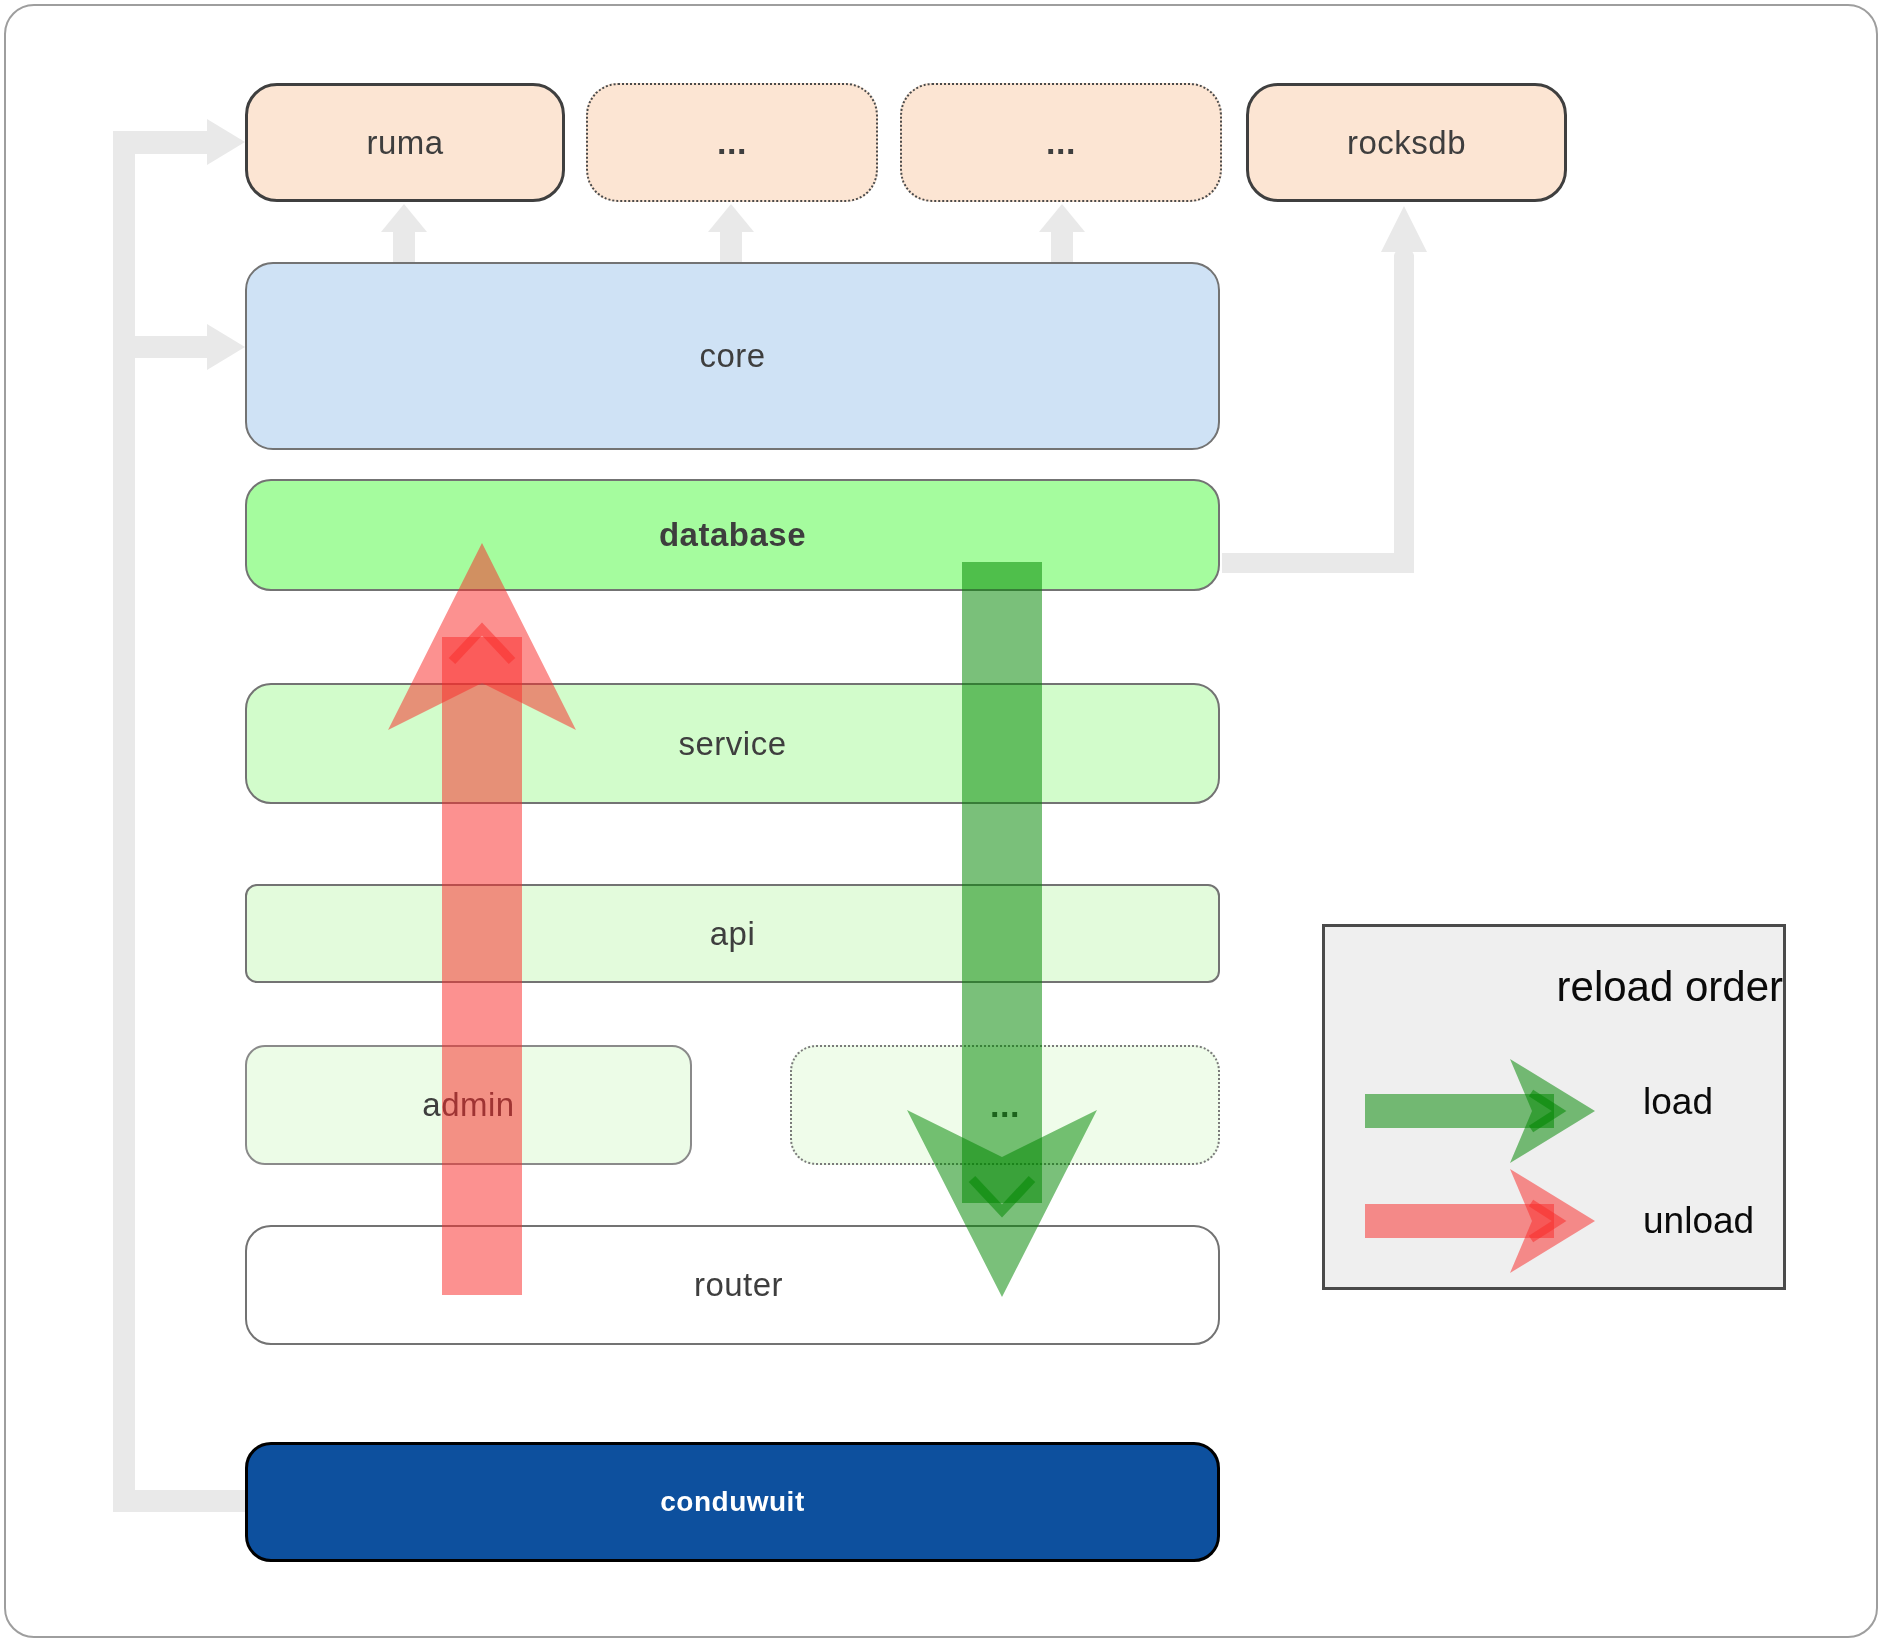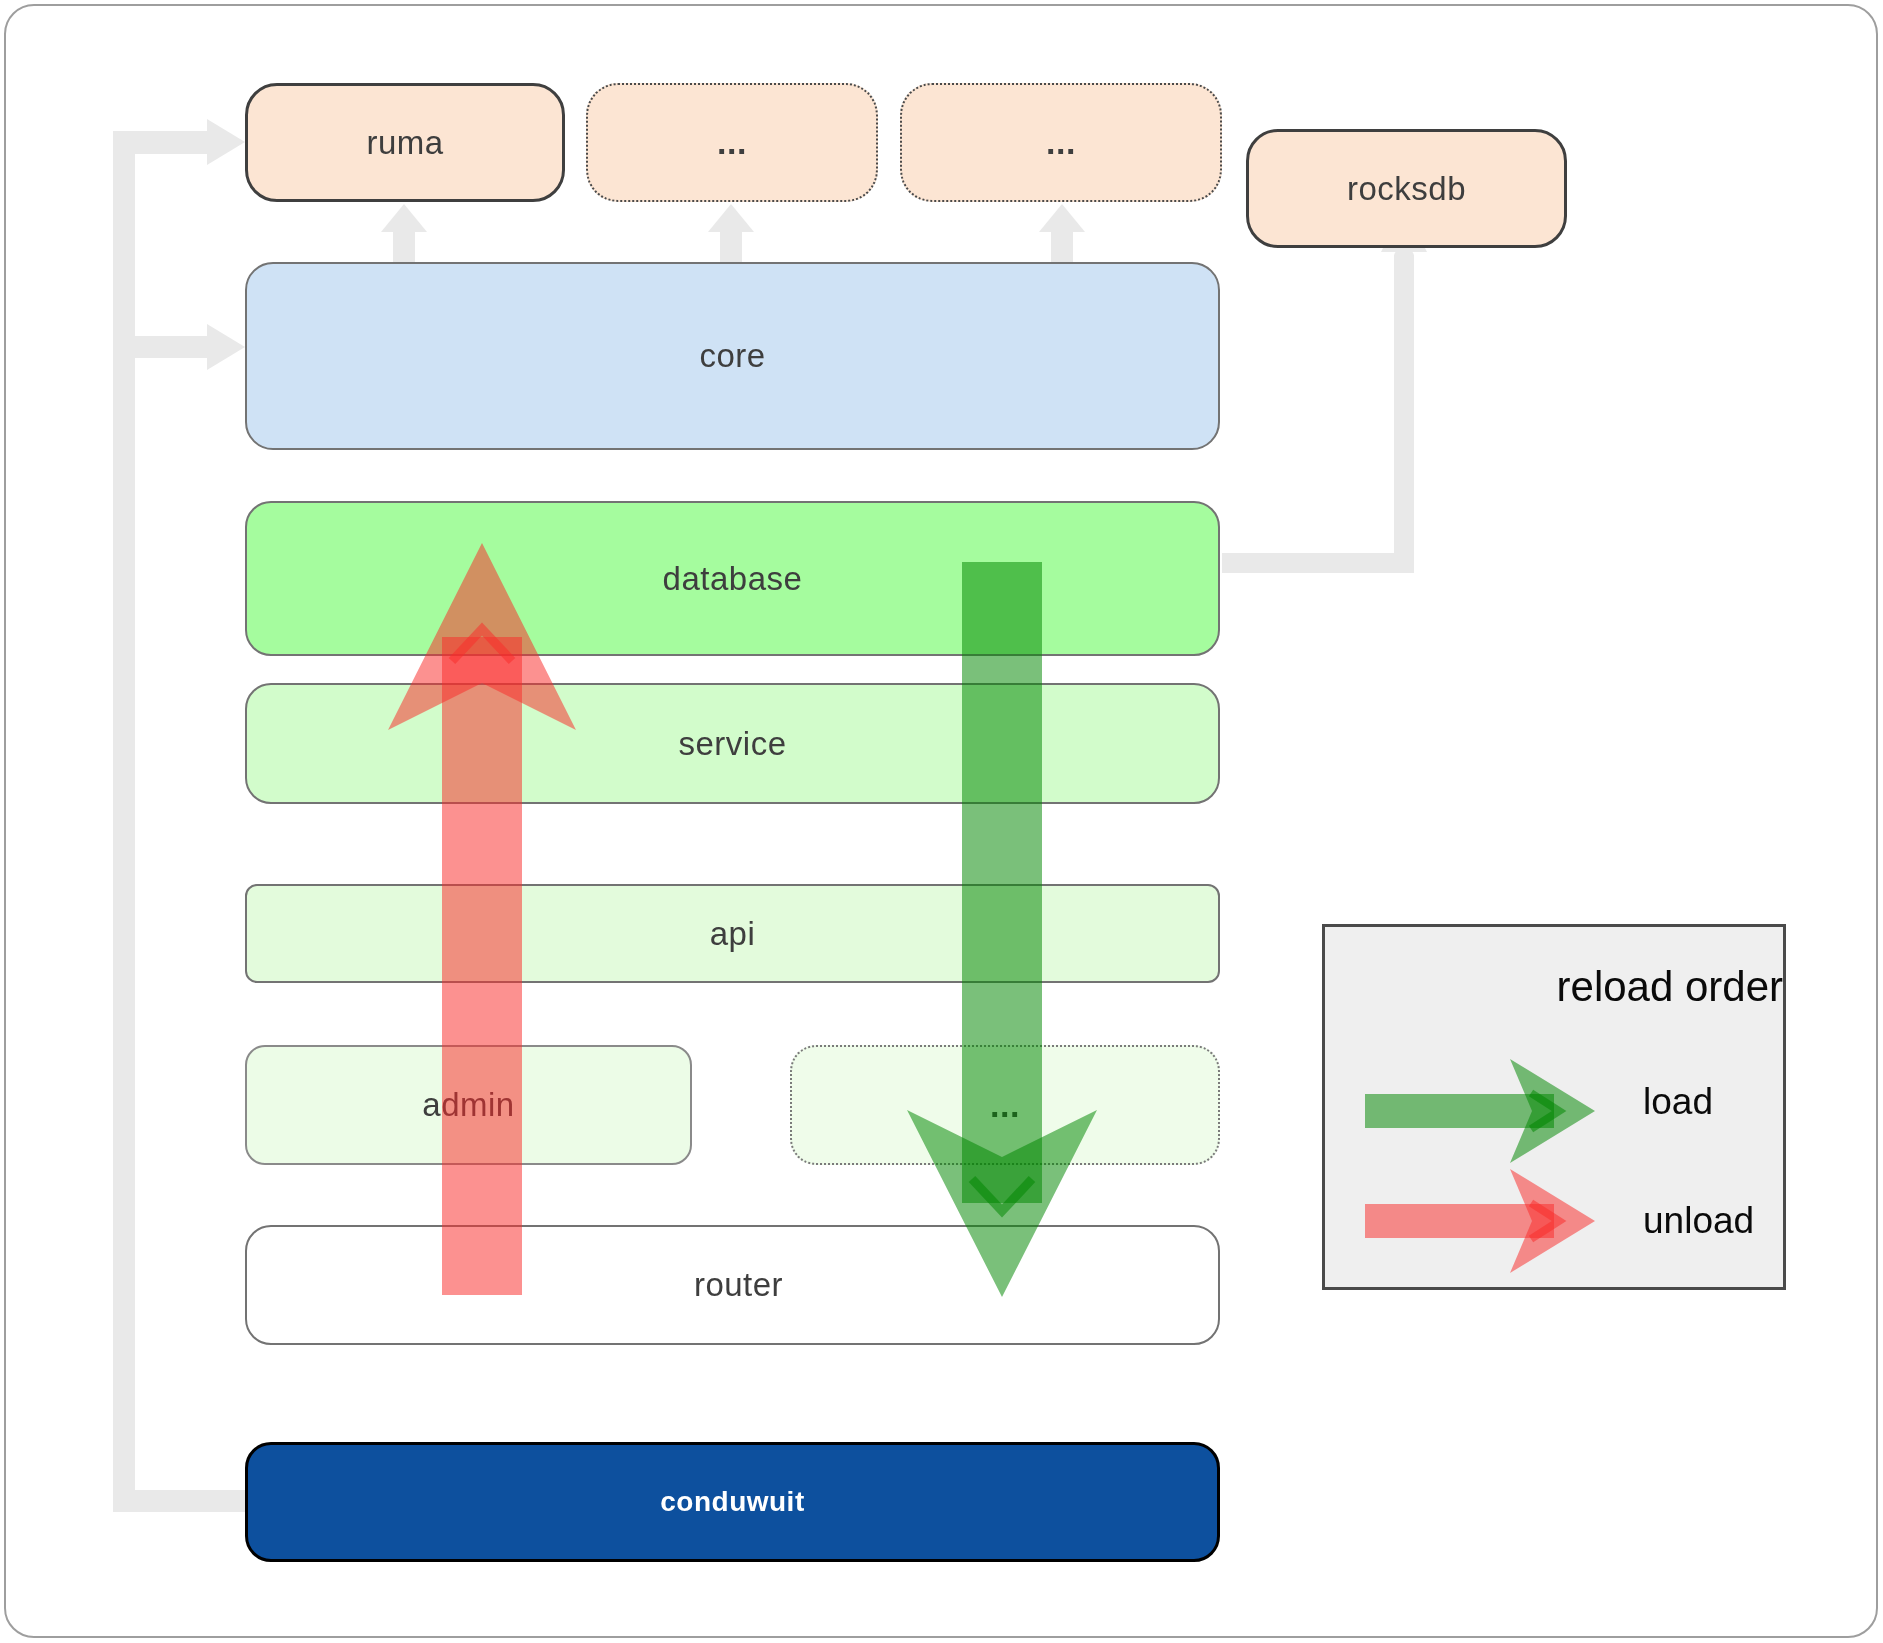--- a/index.html
+++ b/index.html
@@ -35,25 +35,25 @@
     color: #3e3e3e;
     z-index: 2;
     letter-spacing: 0.5px;
   }
   .dots { font-weight: 700; font-size: 34px; }
 
   .b-top     { top: 83px;  height: 119px; border-radius: 32px; }
   .b-ruma    { left: 245px;  width: 320px; border: 3px solid #3f3f3f; }
   .b-ca      { left: 586px;  width: 292px; border: 2px dotted #4a4a4a; }
   .b-cb      { left: 900px;  width: 322px; border: 2px dotted #4a4a4a; }
-  .b-rdb     { left: 1246px; width: 321px; border: 3px solid #3f3f3f; margin-top: 46px; }
+  .b-rdb     { left: 1246px; width: 321px; border: 3px solid #3f3f3f; }
 
   .b-wide    { left: 245px; width: 975px; border: 2px solid #737373; border-radius: 26px; }
   .b-core    { top: 262px;  height: 188px; border-radius: 28px; }
-  .b-db      { top: 501px;  height: 155px; }
+  .b-db      { top: 479px;  height: 112px; font-weight: bold; }
   .b-service { top: 683px;  height: 121px; }
   .b-api     { top: 884px;  height: 99px; border-radius: 12px; }
   .b-router  { top: 1225px; height: 120px; padding-left: 12px; }
   .b-conduwuit {
     top: 1442px; height: 120px;
     border: 3px solid #000000;
     color: #ffffff; font-weight: 600; font-size: 28px;
   }
 
   .b-admin      { left: 245px; top: 1045px; width: 447px; height: 120px;

